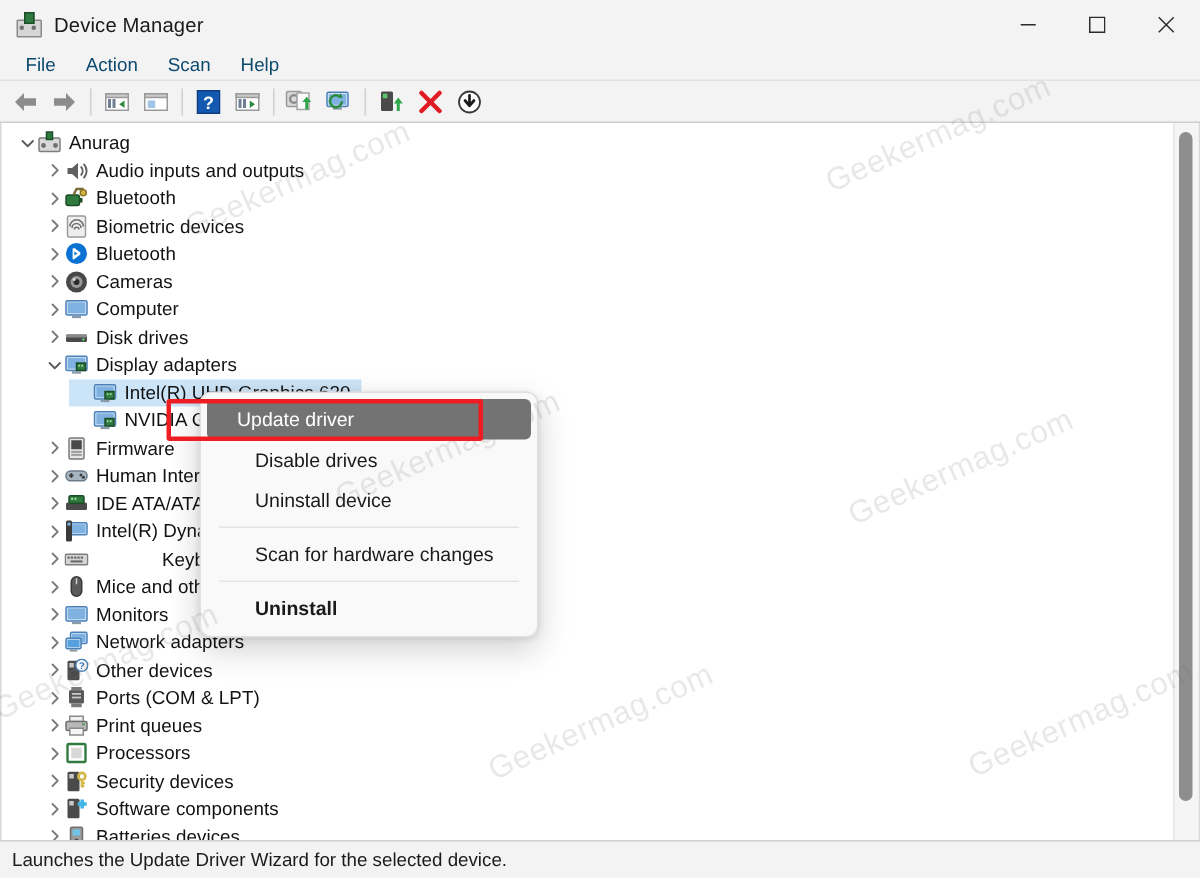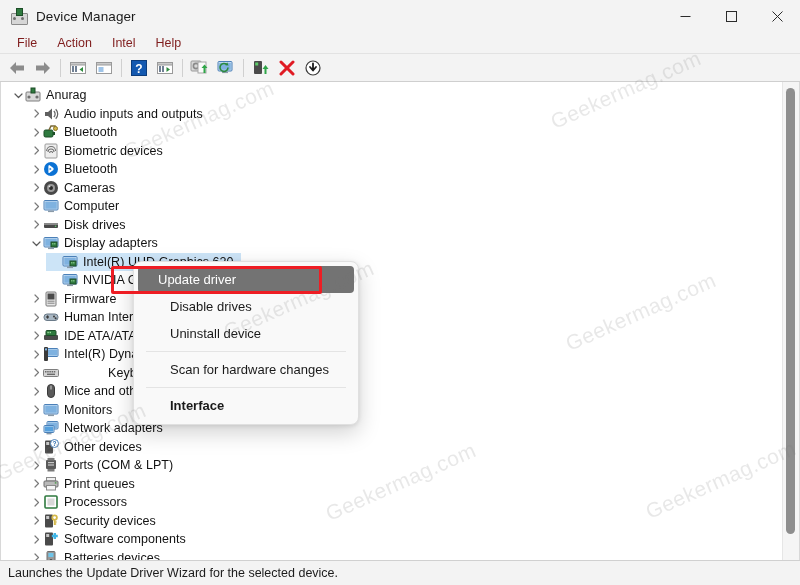--- a/index.html
+++ b/index.html
@@ -51,21 +51,21 @@
 
   
   .menubar{
     height:21px;flex:0 0 21px;
     background:#f3f3f3;
     display:flex;align-items:center;
     padding-left:8px;
     border-bottom:1px solid #e2e2e2;
   }
   .menubar .mi{
-    font-size:12.5px;color:#7f1d1d;
+    font-size:12.5px;color:#0c4a6e;
     padding:1px 9px;margin-right:2px;
     white-space:nowrap;
   }
 
   
   .toolbar{
     height:27px;flex:0 0 27px;
     background:#f3f3f3;
     display:flex;align-items:center;
     padding-left:4px;
@@ -215,21 +215,21 @@
             <line x1="0.5" y1="0.5" x2="10.5" y2="10.5" stroke="#2b2b2b" stroke-width="1"></line>
             <line x1="10.5" y1="0.5" x2="0.5" y2="10.5" stroke="#2b2b2b" stroke-width="1"></line>
           </svg>
       </div>
     </div>
   </div>
 
   <div class="menubar">
     <div class="mi">File</div>
     <div class="mi">Action</div>
-    <div class="mi">Intel</div>
+    <div class="mi">Scan</div>
     <div class="mi">Help</div>
   </div>
 
   <div class="toolbar">
 
     <div class="tb-btn">
       <svg width="18" height="14" viewBox="0 0 18 14">
         <path d="M8 1 L2 7 L8 13 L8 9.5 L16 9.5 L16 4.5 L8 4.5 Z" fill="#8c8c8c"></path>
       </svg>
     </div>
@@ -684,21 +684,21 @@
       <div class="vthumb" style="top:6px;bottom:26px;"></div>
     </div>
 
     <div class="ctxmenu" style="left:132px;top:179px;width:224px;">
       <div class="ctxitem active">Update driver</div>
       <div class="ctxitem">Disable drives</div>
       <div class="ctxitem">Uninstall device</div>
       <div class="ctxsep"></div>
       <div class="ctxitem">Scan for hardware changes</div>
       <div class="ctxsep"></div>
-      <div class="ctxitem bold">Interface</div>
+      <div class="ctxitem bold">Uninstall</div>
     </div>
 
     <div class="redbox" style="left:110px;top:184px;width:205px;height:22px;"></div>
   </div>
 
   <div class="statusbar">
     <span>Launches the Update Driver Wizard for the selected device.</span>
   </div>
 
   <div class="wm" style="left:118px;top:108px;">Geekermag.com</div>

